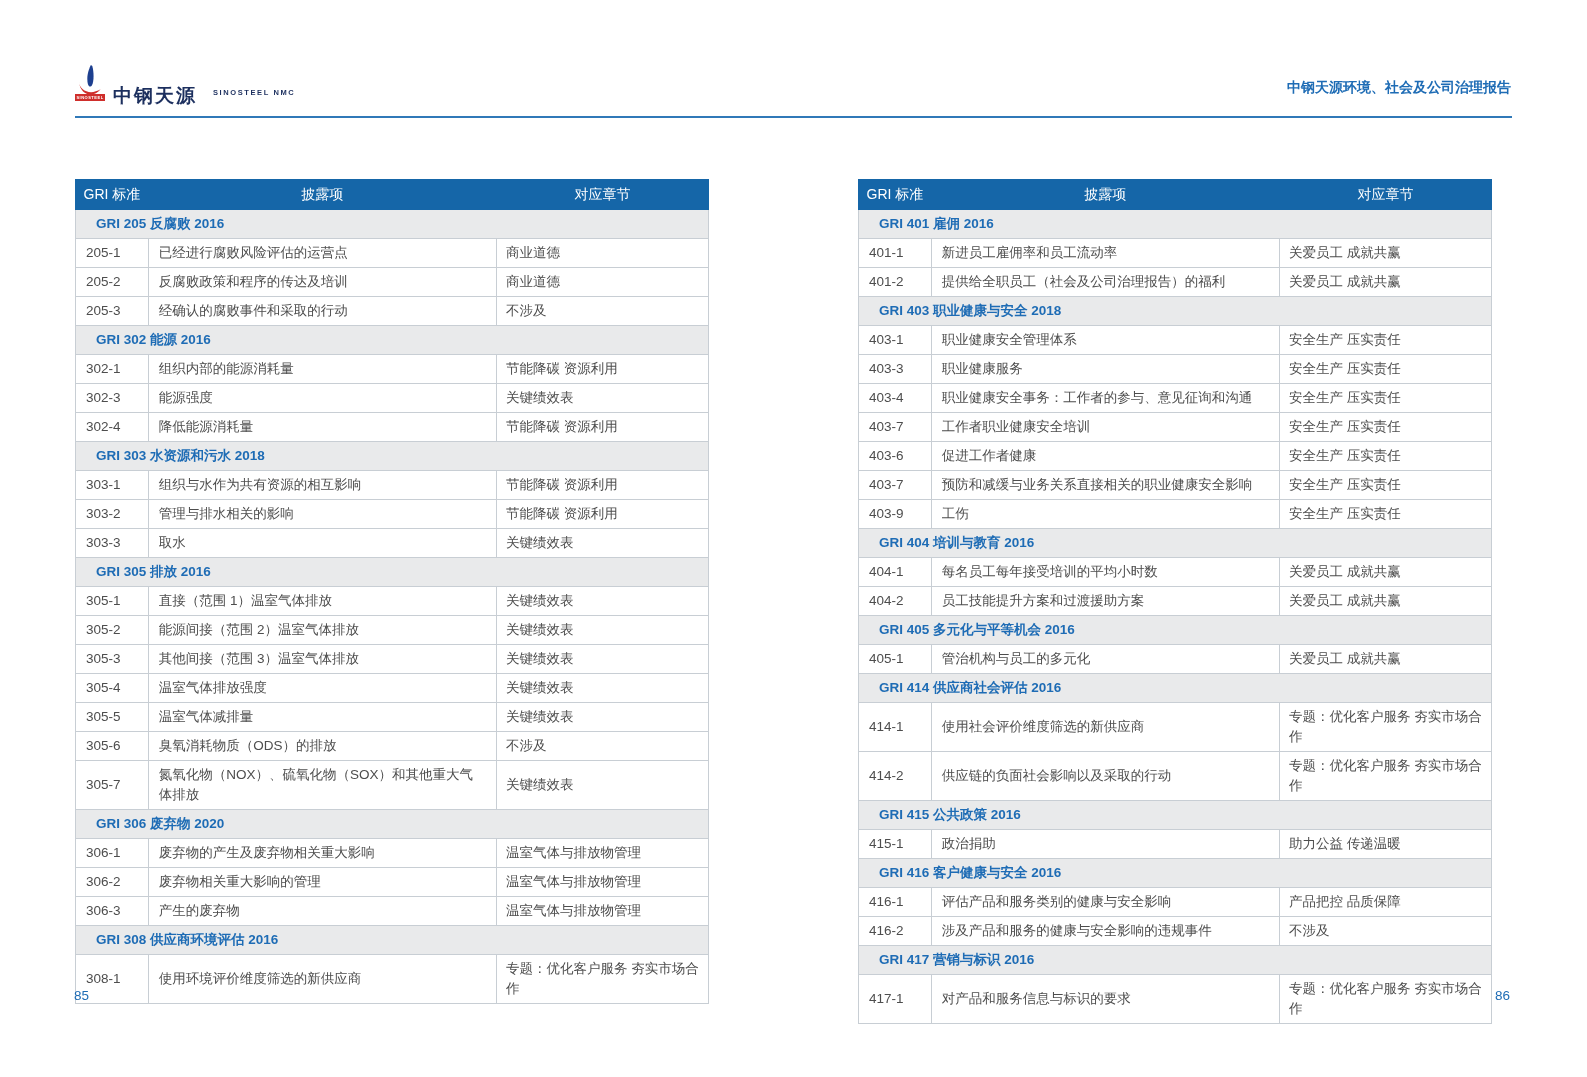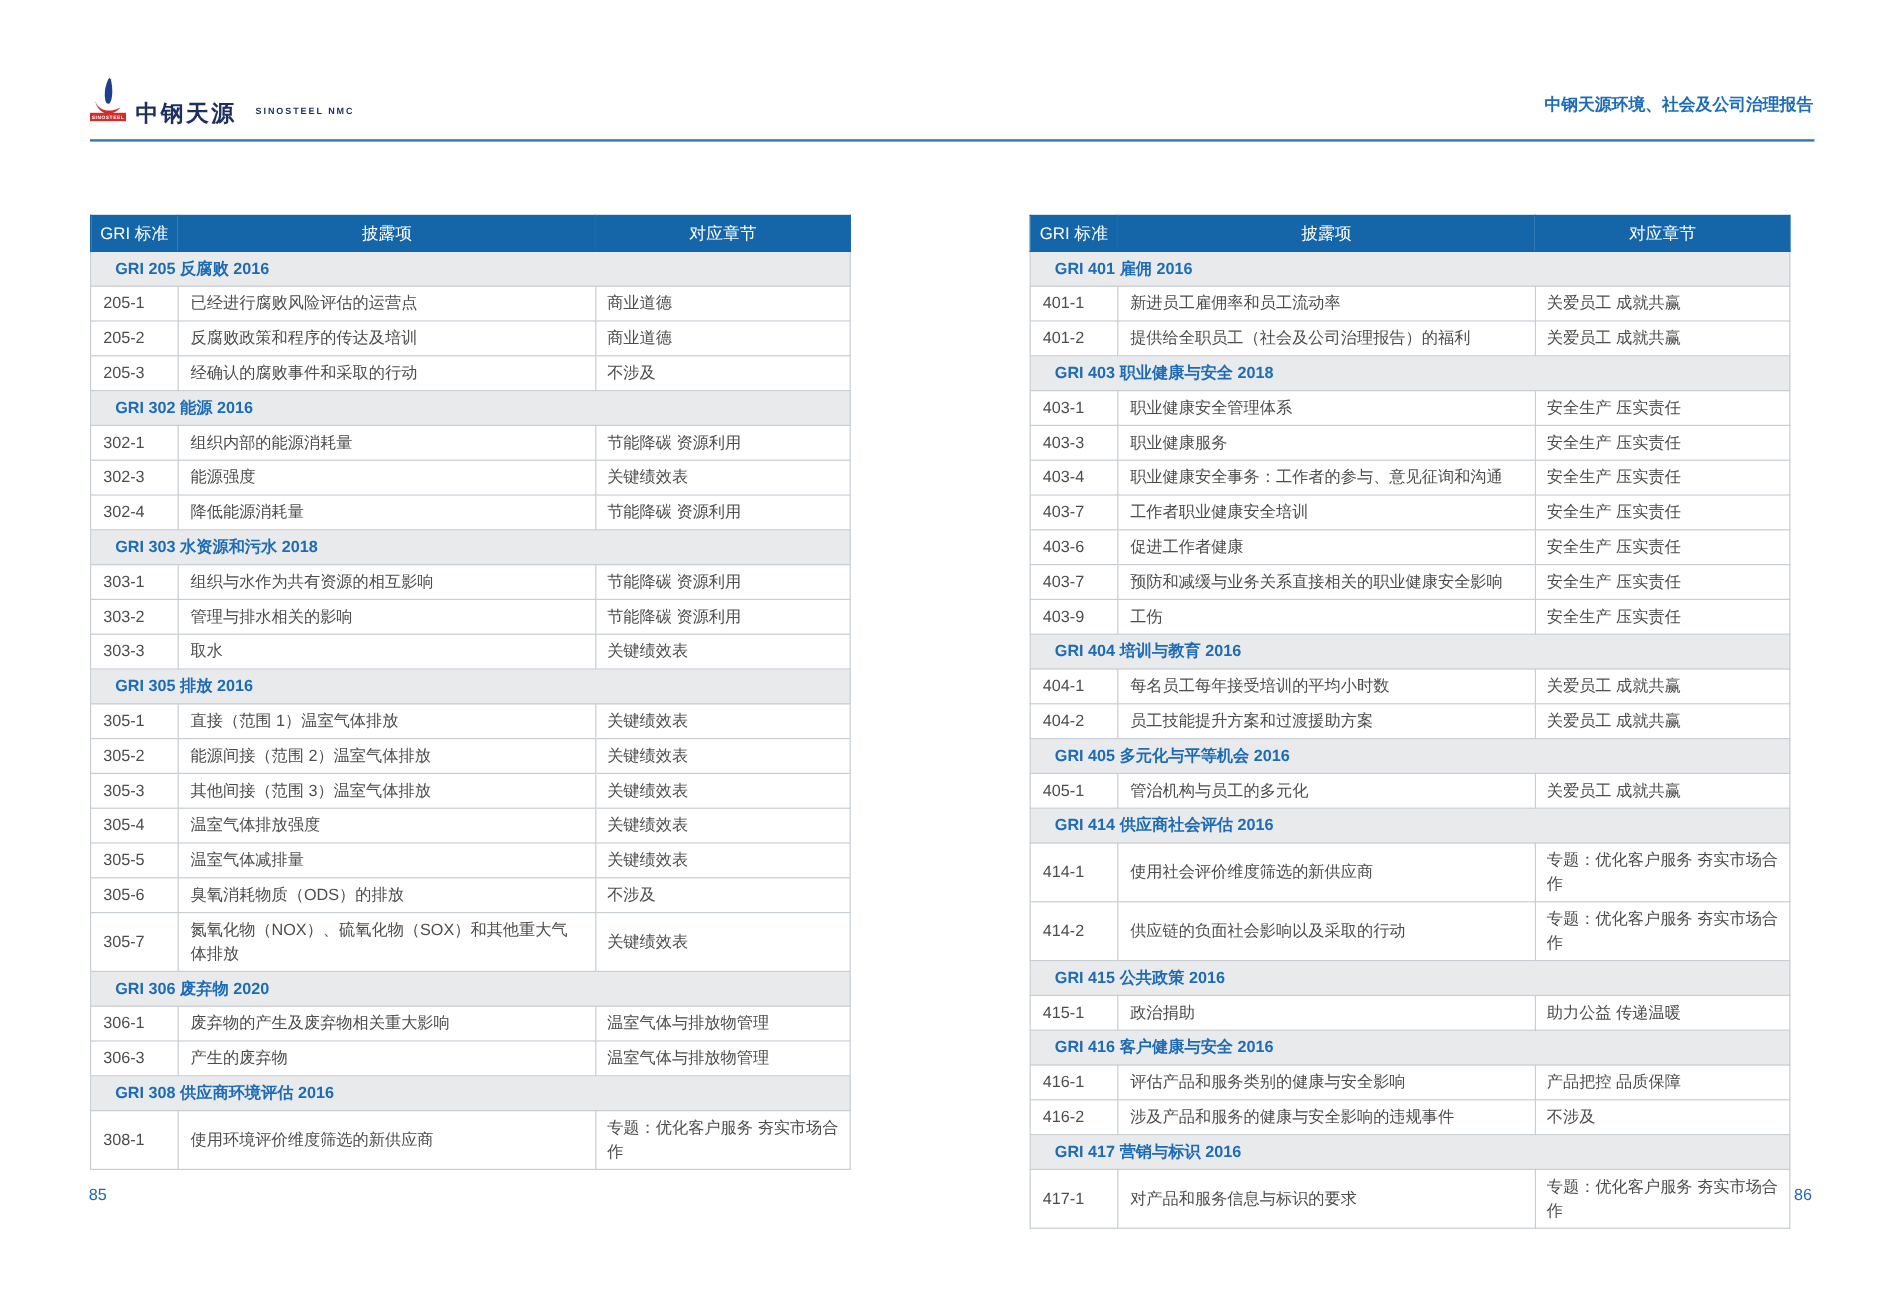--- a/index.html
+++ b/index.html
@@ -180,20 +180,25 @@
           </tr>
           <tr class="section">
             <td colspan="3">GRI 306 废弃物 2020</td>
           </tr>
           <tr>
             <td class="id-cell">306-1</td>
             <td>废弃物的产生及废弃物相关重大影响</td>
             <td class="chapter-cell">温室气体与排放物管理</td>
           </tr>
           <tr>
+            <td class="id-cell">306-2</td>
+            <td>废弃物相关重大影响的管理</td>
+            <td class="chapter-cell">温室气体与排放物管理</td>
+          </tr>
+          <tr>
             <td class="id-cell">306-3</td>
             <td>产生的废弃物</td>
             <td class="chapter-cell">温室气体与排放物管理</td>
           </tr>
           <tr class="section">
             <td colspan="3">GRI 308 供应商环境评估 2016</td>
           </tr>
           <tr>
             <td class="id-cell">308-1</td>
             <td>使用环境评价维度筛选的新供应商</td>

